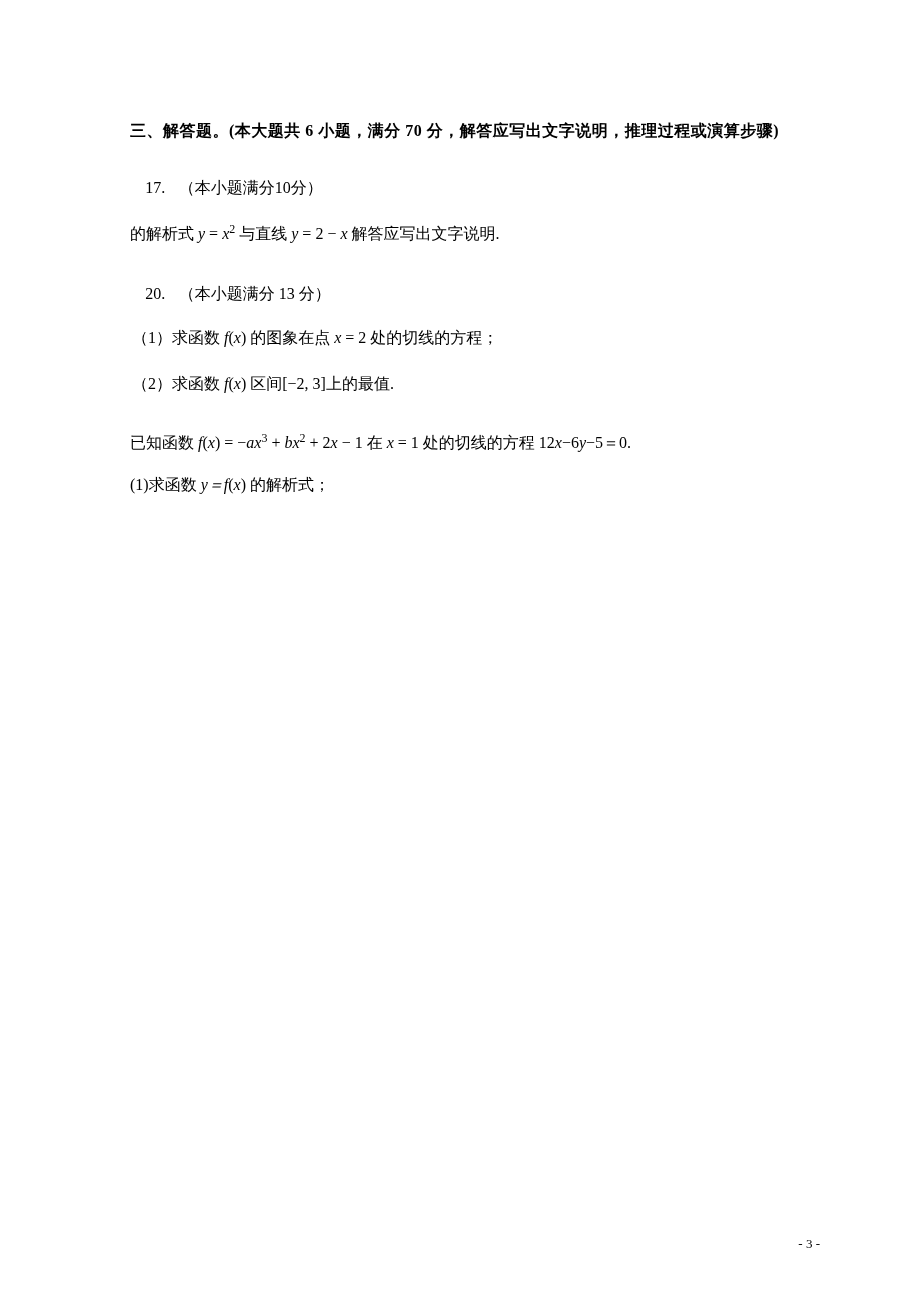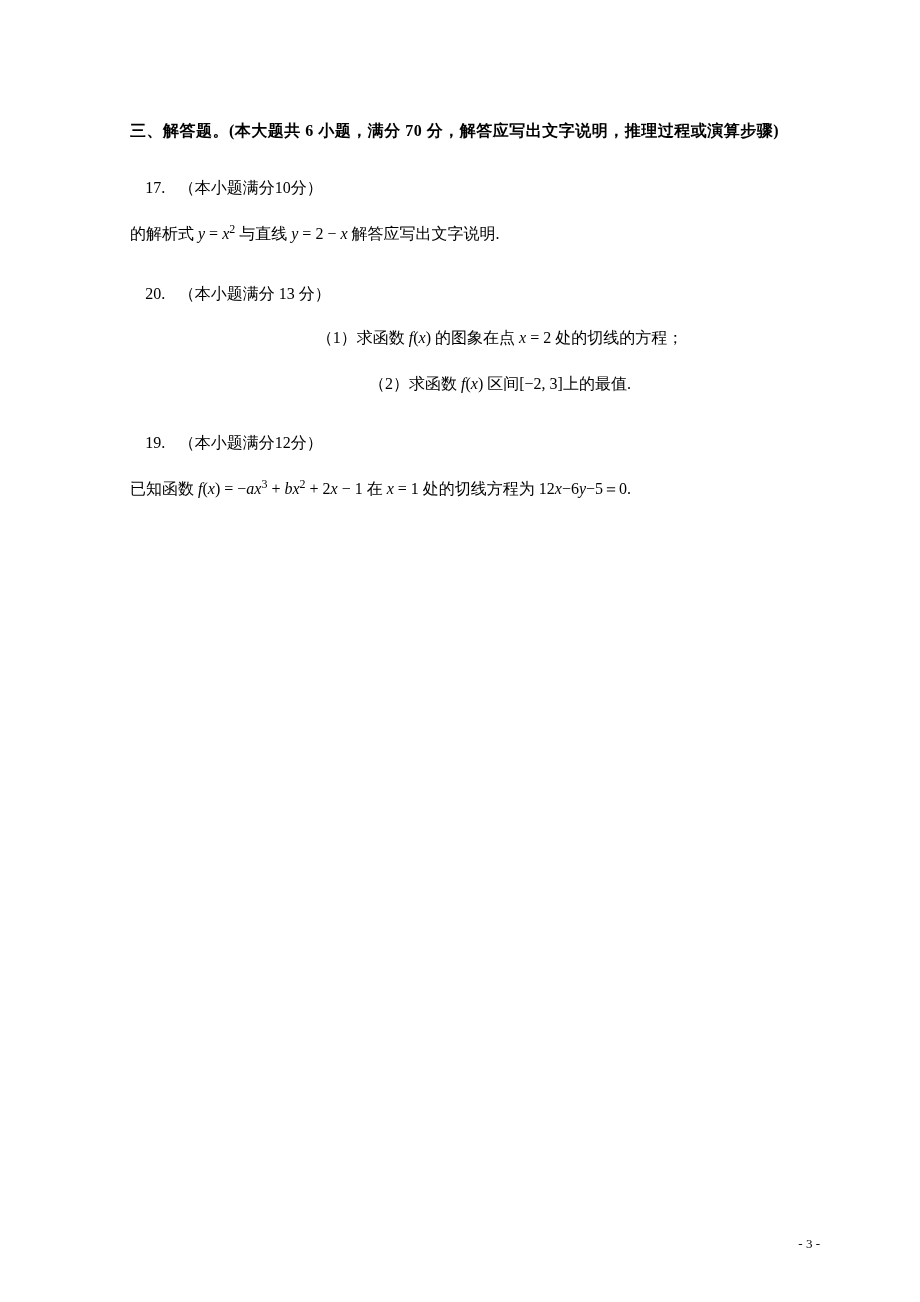--- a/index.html
+++ b/index.html
@@ -28,21 +28,20 @@
     .gap-17 { margin-bottom: 300px; }
     .gap-18 { margin-bottom: 210px; }
     .gap-19 { margin-bottom: 280px; }
     .qline {
       margin-bottom: 14px;
       line-height: 2.0;
     }
     .subline {
       margin-bottom: 6px;
       line-height: 1.8;
-      text-align: center;
     }
     .indent-small {
       padding-left: 2px;
     }
     .tight .subline {
       margin-bottom: 0;
       line-height: 1.5;
     }
     .timesit {
       font-family: "Times New Roman", serif;
@@ -111,34 +110,35 @@
     </div>
     <div class="subline indent-small gap-18">
       <span>（2）求函数 </span>
       <span class="timesit">f</span><span class="timesup">(</span><span class="timesit">x</span><span class="timesup">)</span>
       <span> 区间</span><span class="timesup">[−2, 3]</span><span>上的最值.</span>
     </div>
   </div>
 
   <div class="problem">
     <div class="qline">
-      <span class="qnum">19.</span><span class="sp"></span>
-      <span>（本小题满分12分）</span>
-    </div>
-    <div class="qline">
       <span>已知函数 </span>
       <span class="timesit">f</span><span class="timesup">(</span><span class="timesit">x</span><span class="timesup">)</span>
       <span class="timesup"> = −</span><span class="timesit">a</span><span class="timesit"><span>x</span><sup>3</sup></span>
       <span class="timesup"> + </span><span class="timesit">b</span><span class="timesit"><span>x</span><sup>2</sup></span>
       <span class="timesup"> + 2</span><span class="timesit">x</span>
       <span class="timesup"> − 1</span>
       <span>在 </span>
       <span class="timesit">x</span><span class="timesup"> = 1</span>
-      <span> 处的切线方程为 </span>
+      <span> 处的切线的方程 </span>
       <span class="timesup">12</span><span class="timesit">x</span><span class="timesup">−6</span><span class="timesit">y</span><span class="timesup">−5＝0.</span>
     </div>
     <div class="tight">
+      <div class="subline">
+        <span>(1)求函数 </span>
+        <span class="timesit">y＝</span><span class="timesit">f</span><span class="timesup">(</span><span class="timesit">x</span><span class="timesup">)</span>
+        <span> 的解析式；</span>
+      </div>
     </div>
   </div>
 
 </div>
 
 <div class="page-number">- 3 -</div>
 
 </body></html>

